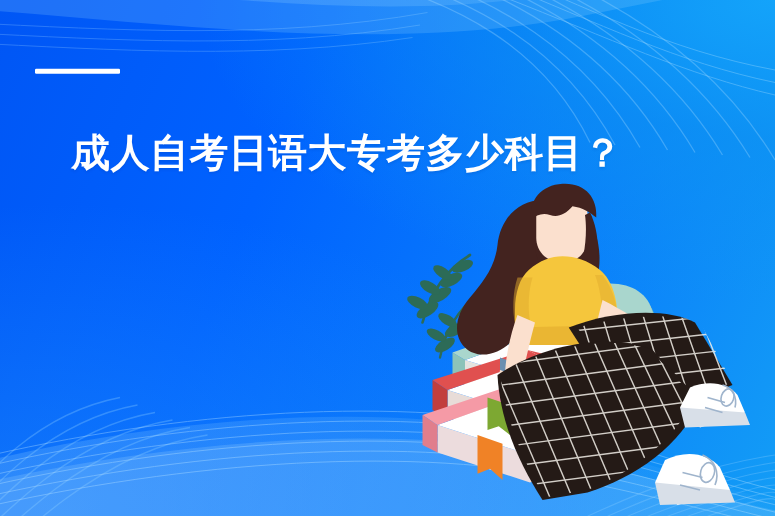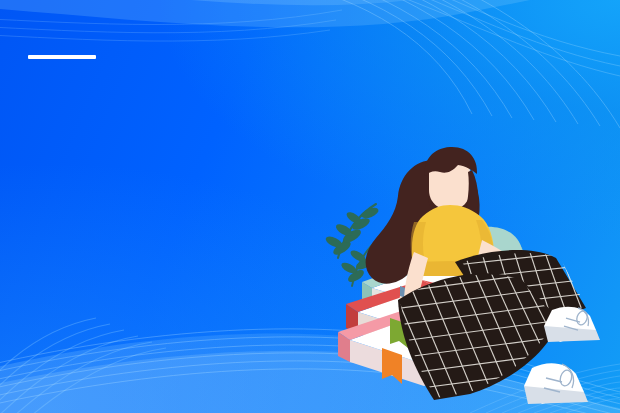--- a/index.html
+++ b/index.html
@@ -130,20 +130,21 @@
         <path d="M 518,413 C 562,396 600,384 620,382"></path>
         <path d="M 534,413 C 576,398 608,388 620,388"></path>
         <path d="M 550,413 C 588,400 614,392 620,394"></path>
         <path d="M 566,413 C 598,402 618,396 620,400"></path>
       </g>
     </g>
   </svg>
 
   <div id="accent-line"></div>
 
+  <h1 id="title">成人自考日语大专考多少科目？</h1>
 
   <svg class="layer" viewBox="0 0 620 413" preserveAspectRatio="none" aria-hidden="true">
     <defs>
       <clipPath id="pantsClipUpper">
         <path d="M 462,262 C 500,252 540,250 560,258 L 586,306 C 556,318 520,320 492,310 Z"></path>
       </clipPath>
       <clipPath id="pantsClipLeg">
         <path d="M 400,298 C 440,276 492,268 520,280 L 556,318 C 540,352 506,378 470,392
                  L 436,398 C 420,372 404,336 400,298 Z"></path>
       </clipPath>

